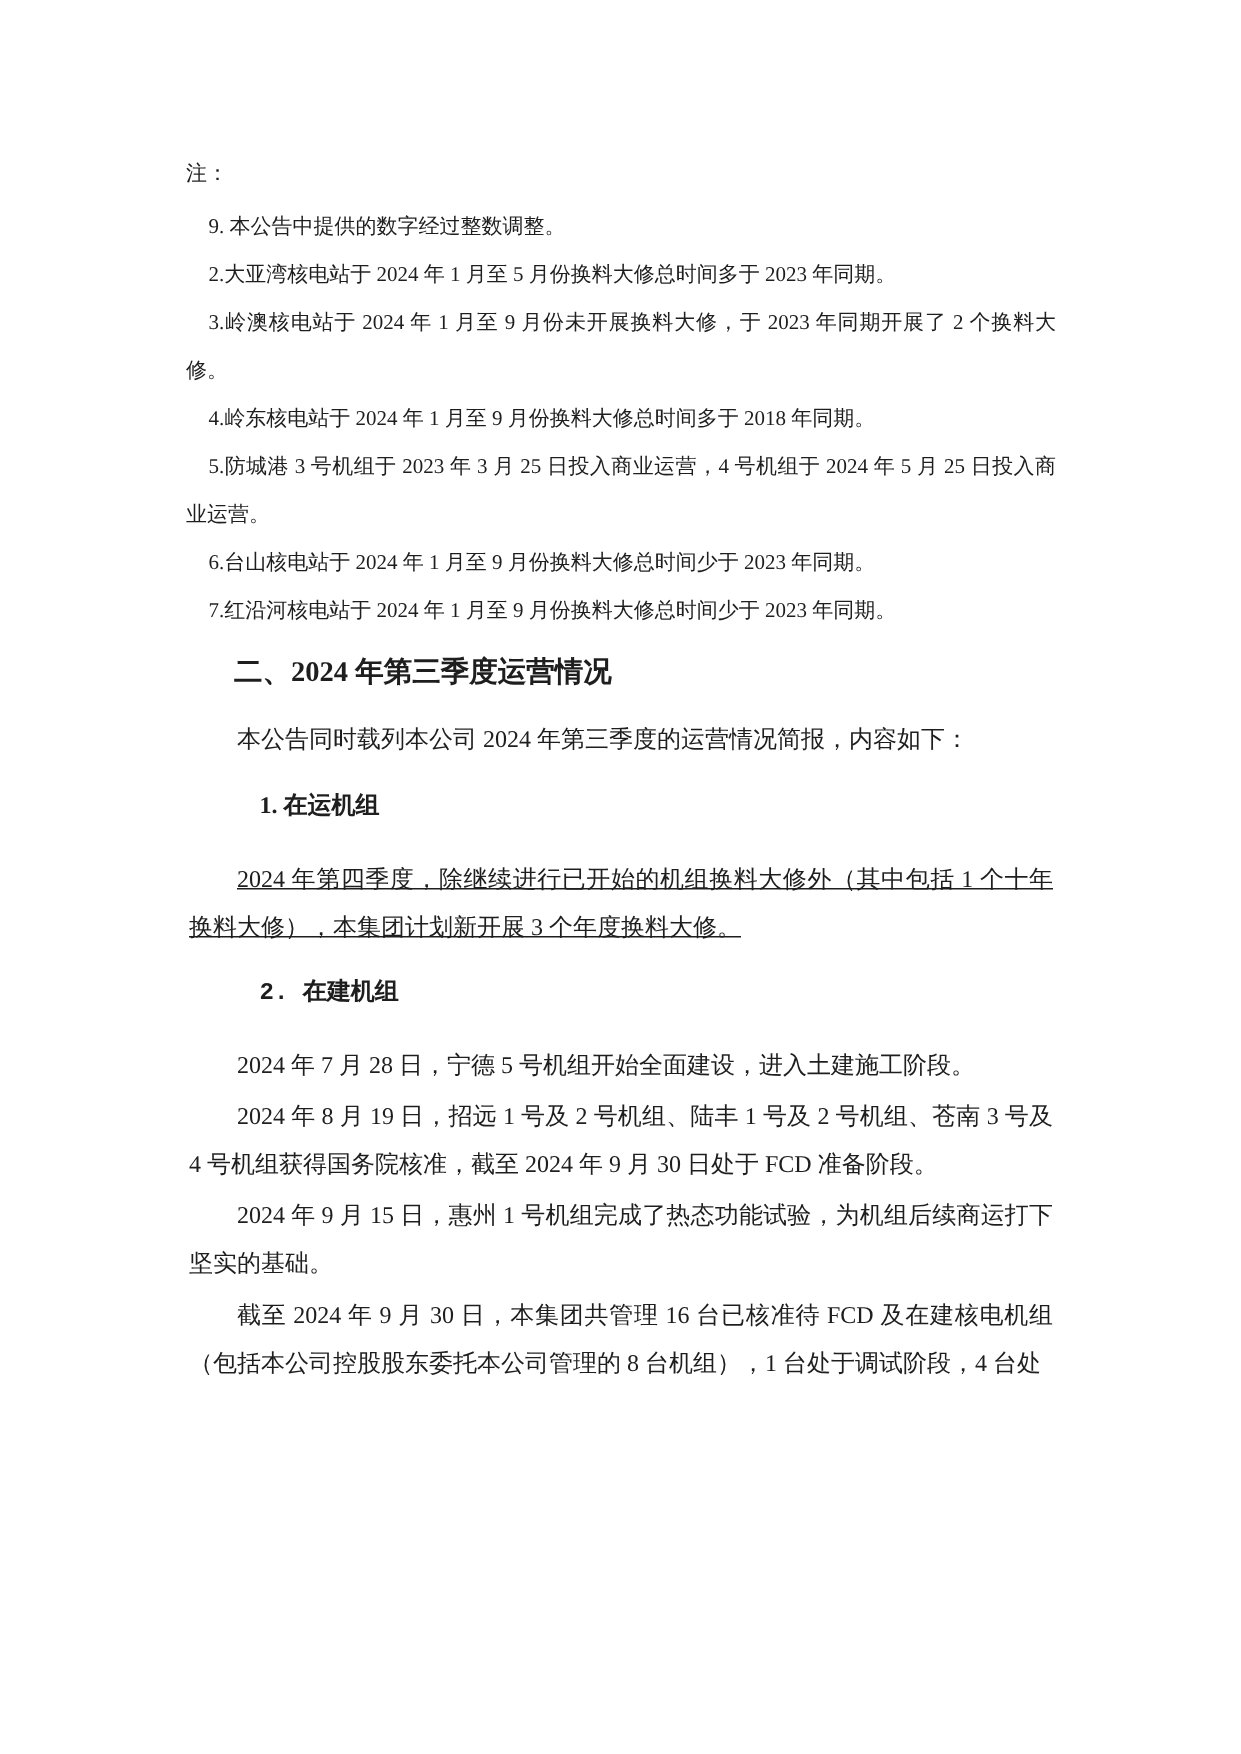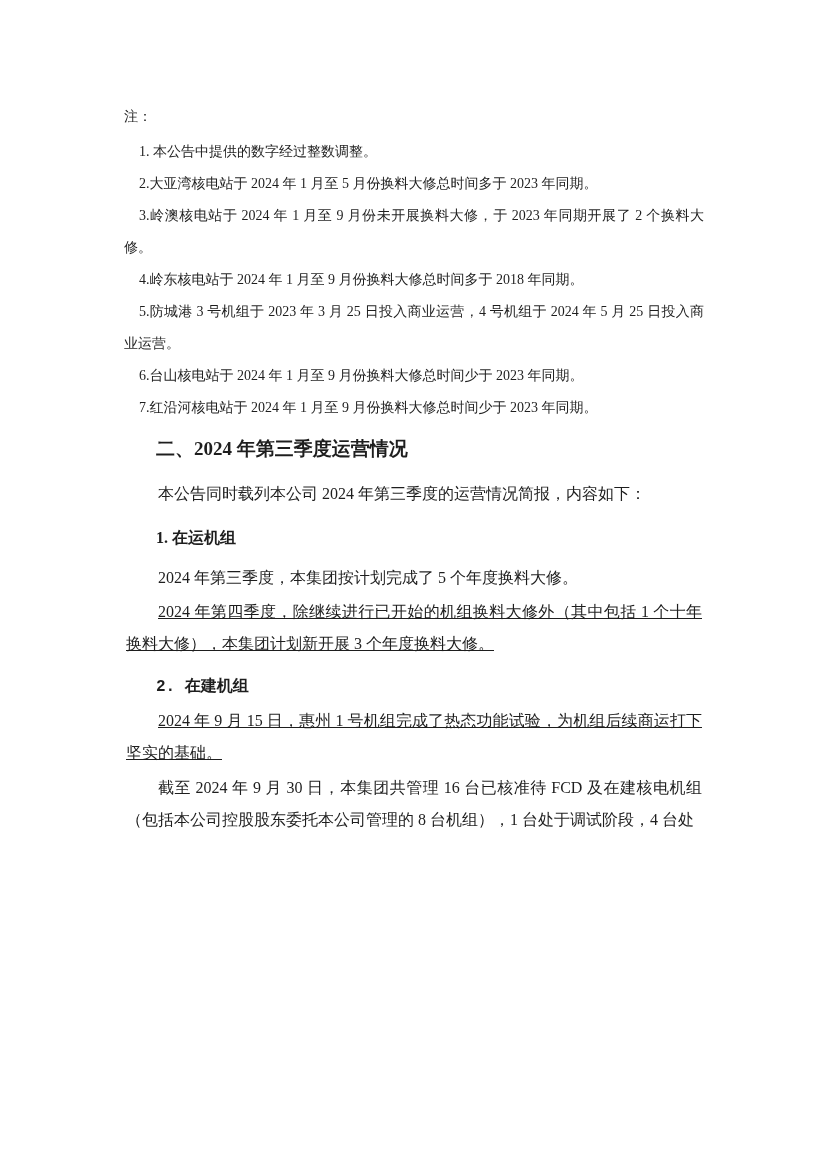--- a/index.html
+++ b/index.html
@@ -48,60 +48,61 @@
   
   .body-para {
     margin: 2px;
     font-size: 16px;
     line-height: 32px;
     text-indent: 32px;
     text-align: justify;
   }
   .intro-para      { margin-top: 12px; }
   .sub-heading {
-    margin: 0;
+    margin: 17px;
     font-size: 16px;
     font-weight: bold;
     line-height: 32px;
     text-indent: 32px;
   }
   .sub1-heading    { margin-top: 12px; }
   .sub1-p1         { margin-top: 8px; }
   .sub1-p2         { margin-top: 14px; }
   .sub1-p3         { margin-top: 0; text-decoration: underline; }
   .sub2-heading    { margin-top: 11px; font-family: Liberation Mono, monospace; }
   .sub2-p1         { margin-top: 11px; }
   .sub2-p2         { margin-top: 1px; }
-  .sub2-p3         { margin-top: 2px; text-decoration: underline; }
+  .sub2-p3         { margin-top: 2px; }
   .sub2-p4         { margin-top: 3px; }
 </style>
 </head>
 <body>
 
 <div class="page">
   <div class="doc">
 
     <p class="note-label">注：</p>
 
-    <p class="note first-note">1. 本公告中提供的数字经过整数调整。</p>
+    <p class="note first-note">9. 本公告中提供的数字经过整数调整。</p>
     <p class="note">2.大亚湾核电站于 2024 年 1 月至 5 月份换料大修总时间多于 2023 年同期。</p>
     <p class="note">3.岭澳核电站于 2024 年 1 月至 9 月份未开展换料大修，于 2023 年同期开展了 2 个换料大修。</p>
     <p class="note">4.岭东核电站于 2024 年 1 月至 9 月份换料大修总时间多于 2018 年同期。</p>
     <p class="note">5.防城港 3 号机组于 2023 年 3 月 25 日投入商业运营，4 号机组于 2024 年 5 月 25 日投入商业运营。</p>
     <p class="note">6.台山核电站于 2024 年 1 月至 9 月份换料大修总时间少于 2023 年同期。</p>
     <p class="note">7.红沿河核电站于 2024 年 1 月至 9 月份换料大修总时间少于 2023 年同期。</p>
 
     <h2 class="section-heading">二、2024 年第三季度运营情况</h2>
 
     <p class="body-para intro-para">本公告同时载列本公司 2024 年第三季度的运营情况简报，内容如下：</p>
 
     <h3 class="sub-heading sub1-heading">1. 在运机组</h3>
 
-    <p class="body-para sub1-p1">2024 年第三季度，本集团按计划完成了 5 个年度换料大修。</p>
     <p class="body-para sub1-p3">2024 年第四季度，除继续进行已开始的机组换料大修外（其中包括 1 个十年换料大修），本集团计划新开展 3 个年度换料大修。</p>
 
     <h3 class="sub-heading sub2-heading">2. 在建机组</h3>
 
+    <p class="body-para sub2-p1">2024 年 7 月 28 日，宁德 5 号机组开始全面建设，进入土建施工阶段。</p>
+    <p class="body-para sub2-p2">2024 年 8 月 19 日，招远 1 号及 2 号机组、陆丰 1 号及 2 号机组、苍南 3 号及 4 号机组获得国务院核准，截至 2024 年 9 月 30 日处于 FCD 准备阶段。</p>
     <p class="body-para sub2-p3">2024 年 9 月 15 日，惠州 1 号机组完成了热态功能试验，为机组后续商运打下坚实的基础。</p>
     <p class="body-para sub2-p4">截至 2024 年 9 月 30 日，本集团共管理 16 台已核准待 FCD 及在建核电机组（包括本公司控股股东委托本公司管理的 8 台机组），1 台处于调试阶段，4 台处</p>
 
   </div>
 </div>
 
 </body></html>

